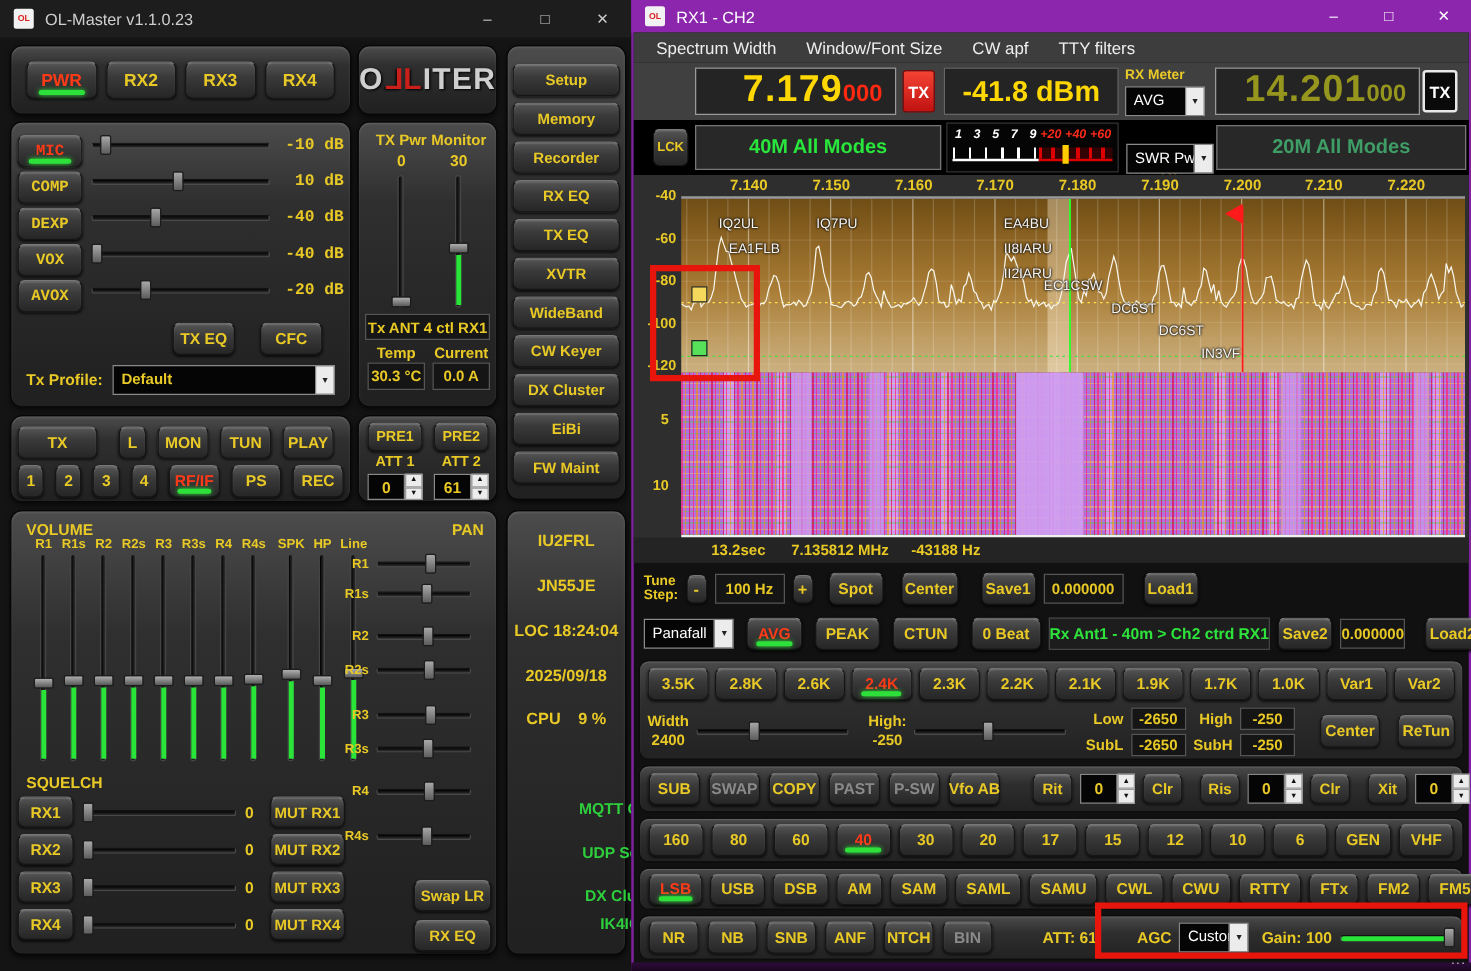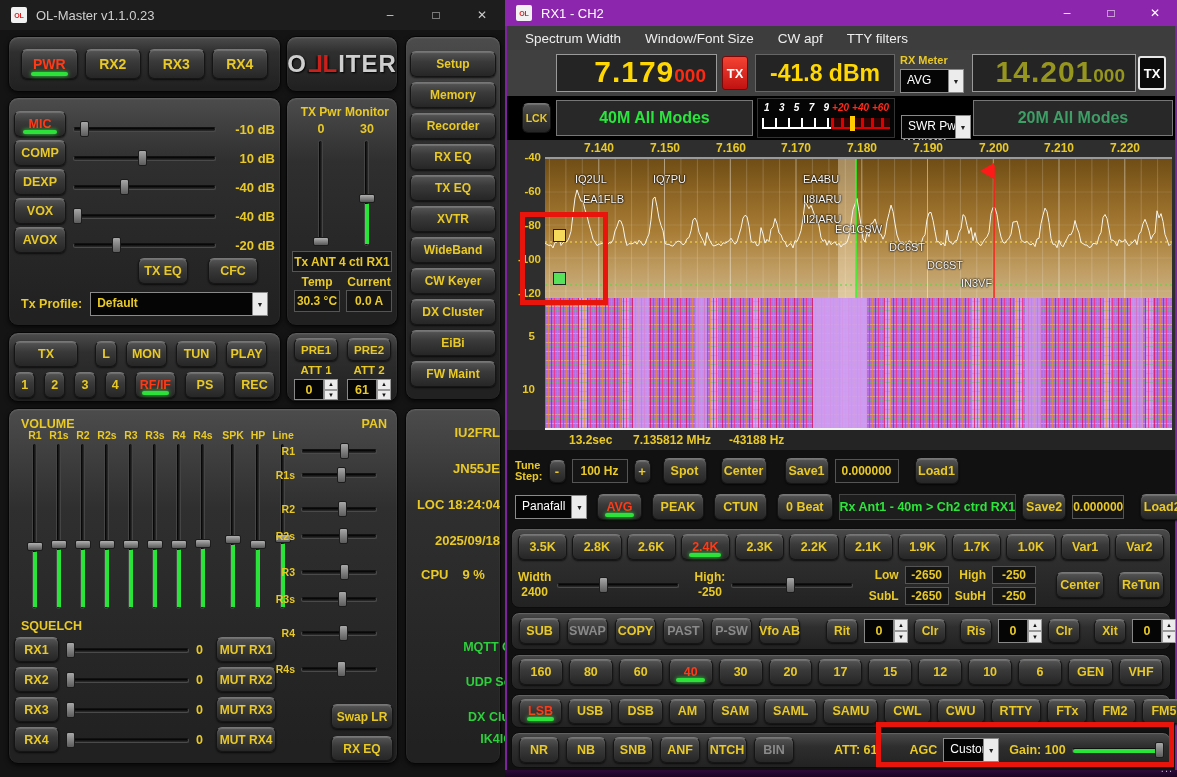--- a/index.html
+++ b/index.html
@@ -61,21 +61,21 @@
   .wcs { margin-left:auto; display:flex; height:100%; }
   .wc { width:46px; height:100%; display:flex; align-items:center; justify-content:center; color:#ccc; font-size:12px; }
   #p-rxsel { left:8px; top:36px; width:273px; height:56px; display:flex; gap:7px; padding:12px 12px; }
   #p-rxsel .btn { flex:1; height:30px; font-size:14px; }
   #p-logo { left:286px; top:36px; width:112px; height:56px; display:flex; align-items:center; justify-content:center; }
   .logo { font-size:24px; font-weight:bold; color:#cfcfcf; letter-spacing:1px; text-shadow:1px 1px 2px #000; }
   .logo .red { color:#c9201c; }
   .logo .mir { display:inline-block; transform:scaleX(-1); }
   #p-audio { left:8px; top:97px; width:273px; height:229px; }
   #audio-rows { position:absolute; left:5px; top:10px; right:5px; }
-  .arow { display:flex; align-items:flex-end; gap:7px; height:29px; }
+  .arow { display:flex; align-items:flex-start; gap:7px; height:29px;font-family:Liberation Mono, monospace; }
   .arow .btn { width:52px; }
   .arow .hsl { flex:1; }
   .arow .av { width:52px; text-align:right; font-size:13px; font-weight:bold; color:#e9c926; }
   #eqrow { position:absolute; top:160px; left:0; right:22px; display:flex; justify-content:flex-end; gap:20px; }
   #eqrow .btn { width:50px; }
   #profrow { position:absolute; top:194px; left:12px; right:12px; display:flex; align-items:center; gap:8px; }
   #profrow .lbl { font-size:12.5px; font-weight:bold; color:#e9c926; }
   #profrow .dd { flex:1; }
   #p-txmon { left:286px; top:97px; width:112px; height:229px; }
   .tmhead { position:absolute; top:7px; font-size:12px; font-weight:bold; color:#e9c926; width:56px; text-align:center; }
@@ -104,21 +104,21 @@
   .panrow .hsl { width:76px; }
   .sqrow { position:absolute; left:5px; width:196px; display:flex; align-items:center; gap:7px; height:25px; }
   .sqrow .btn { width:45px; height:25px; }
   .sqrow .hsl { flex:1; }
   .sqrow .sv { width:14px; font-size:12.5px; font-weight:bold; color:#e9c926; }
   #mutecol { position:absolute; left:207px; top:228px; display:flex; flex-direction:column; gap:5px; }
   #mutecol .btn { width:60px; height:25px; font-size:12px; }
   #swapbtn { position:absolute; left:322px; top:295px; width:62px; height:25px; font-size:12px; }
   #rxeq2btn { position:absolute; left:322px; top:327px; width:62px; height:25px; font-size:12px; }
   #p-info { left:405px; top:408px; width:96px; height:356px; display:flex; flex-direction:column; align-items:center; }
-  #p-info .it { font-size:13px; font-weight:bold; color:#e9c926; position:absolute; width:100%; text-align:right; }
+  #p-info .it { font-size:13px; font-weight:bold; color:#e9c926; position:absolute; width:100%; text-align:center; }
   #p-info .svc { font-size:12.5px; font-weight:bold; color:#2ecf3c; position:absolute; width:100%; text-align:center; }
   #cpurow { display:flex; gap:14px; justify-content:center; }
 
   
   #win-right { position:absolute; left:505px; top:0; width:672px; height:777px; background:#111;
     box-shadow:inset 0 0 0 2px #7e22a0; }
   #rt-bar { position:absolute; left:0; top:0; right:0; height:26px; background:#8c26ad; display:flex; align-items:center; }
   #rt-bar .ttl { color:#fff; font-size:13px; }
   #rt-bar .wc { color:#fff; font-size:12px; width:44px; }
   #menubar { position:absolute; left:2px; top:26px; width:668px; height:24px; background:#3d3d3d;

